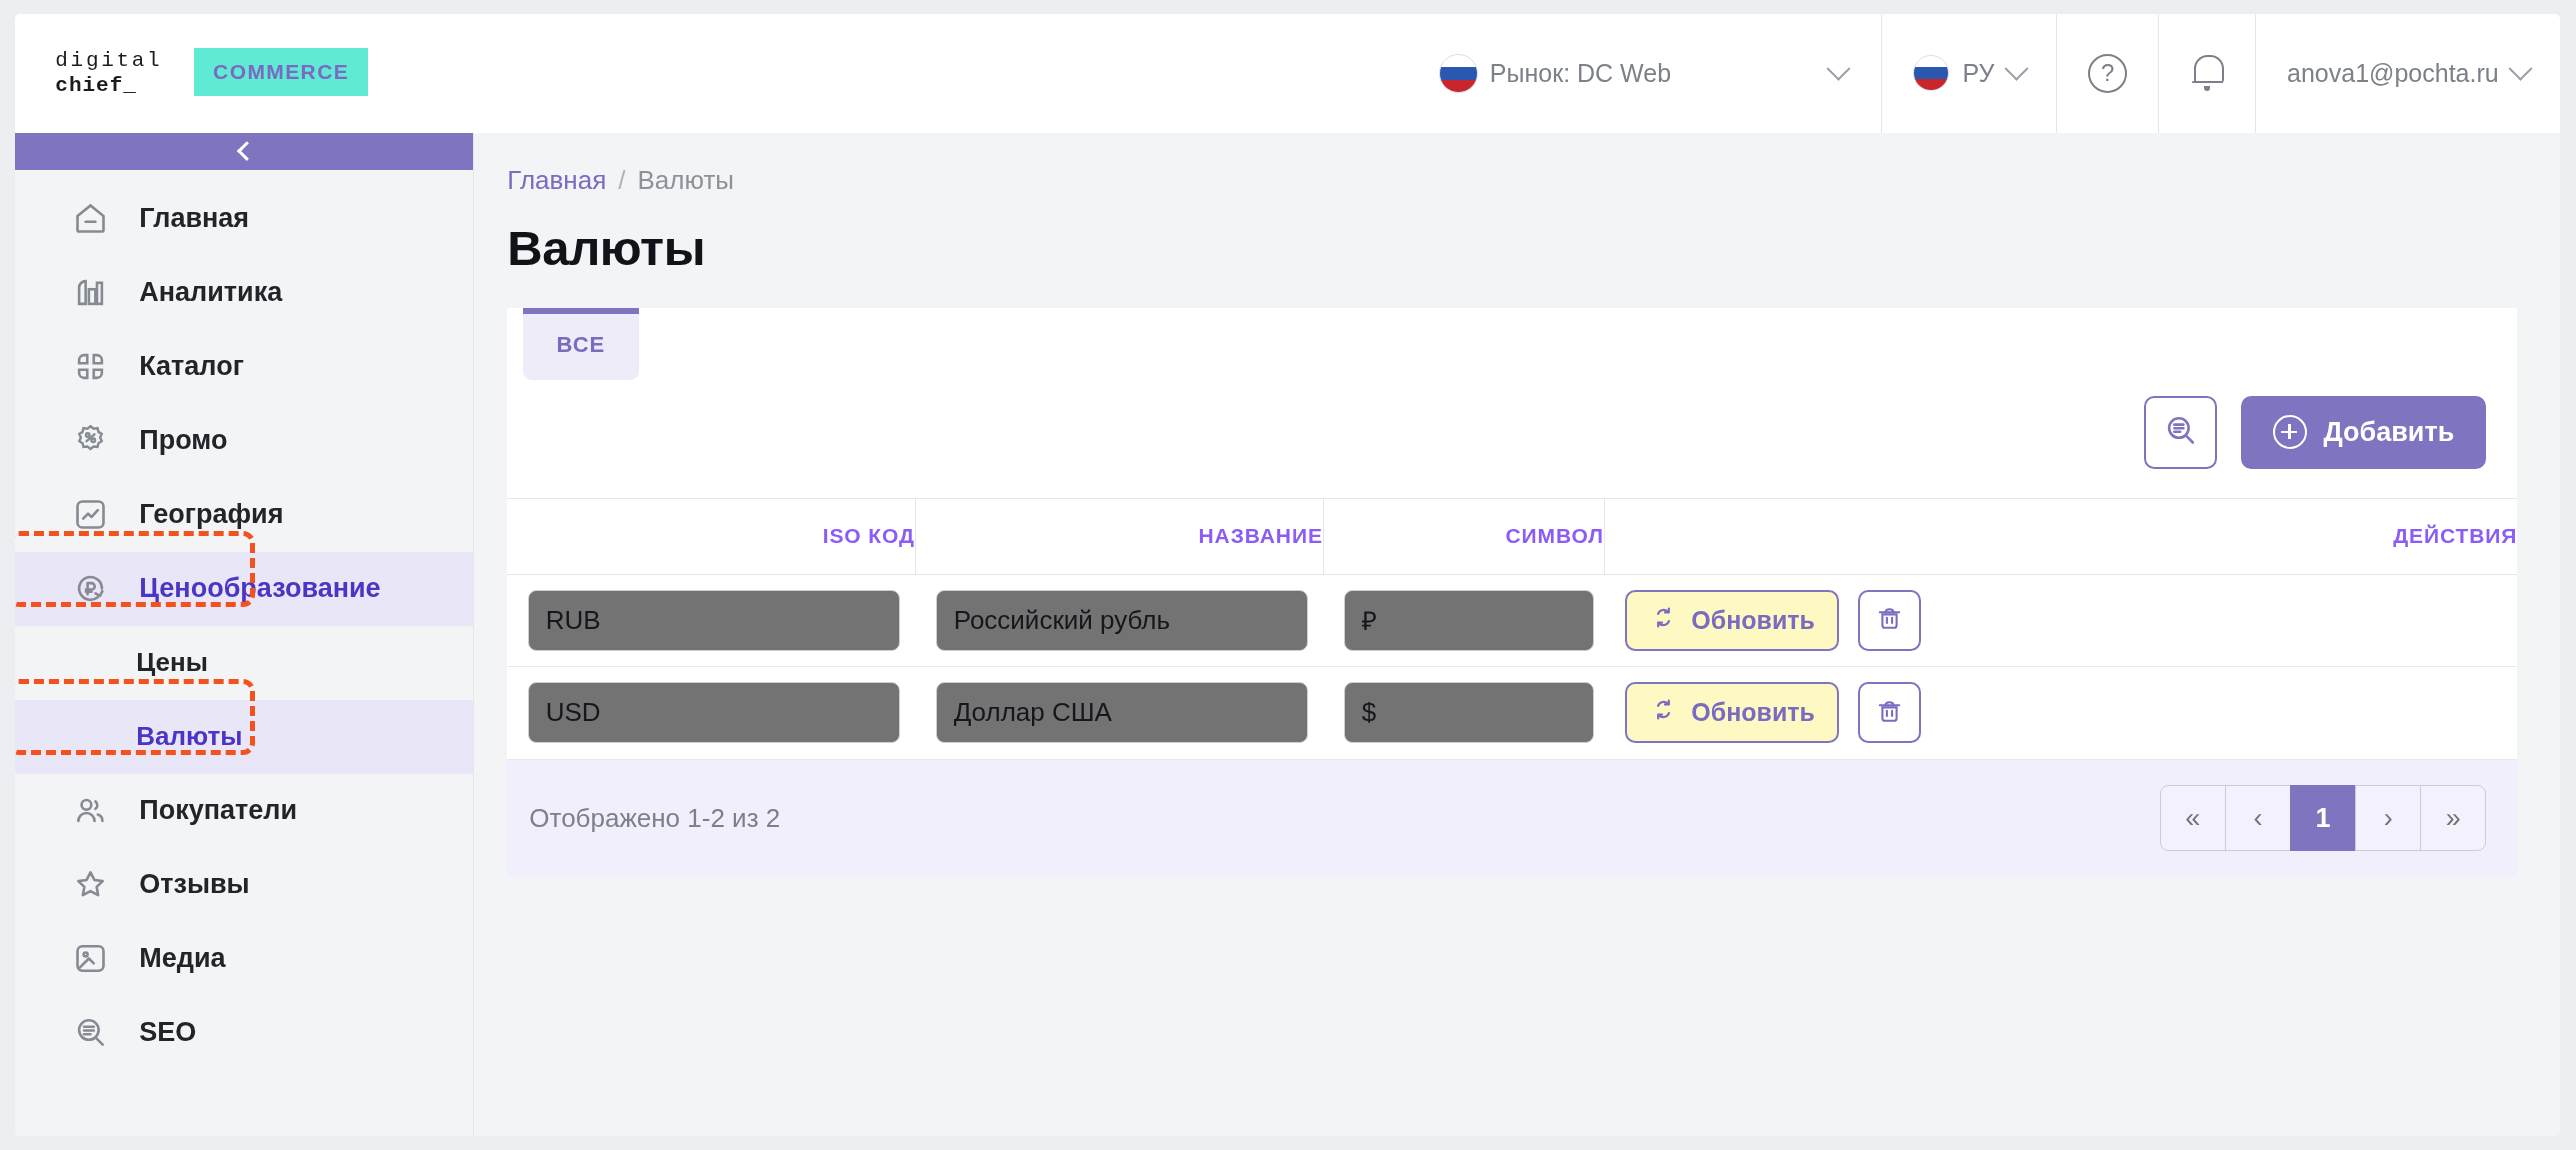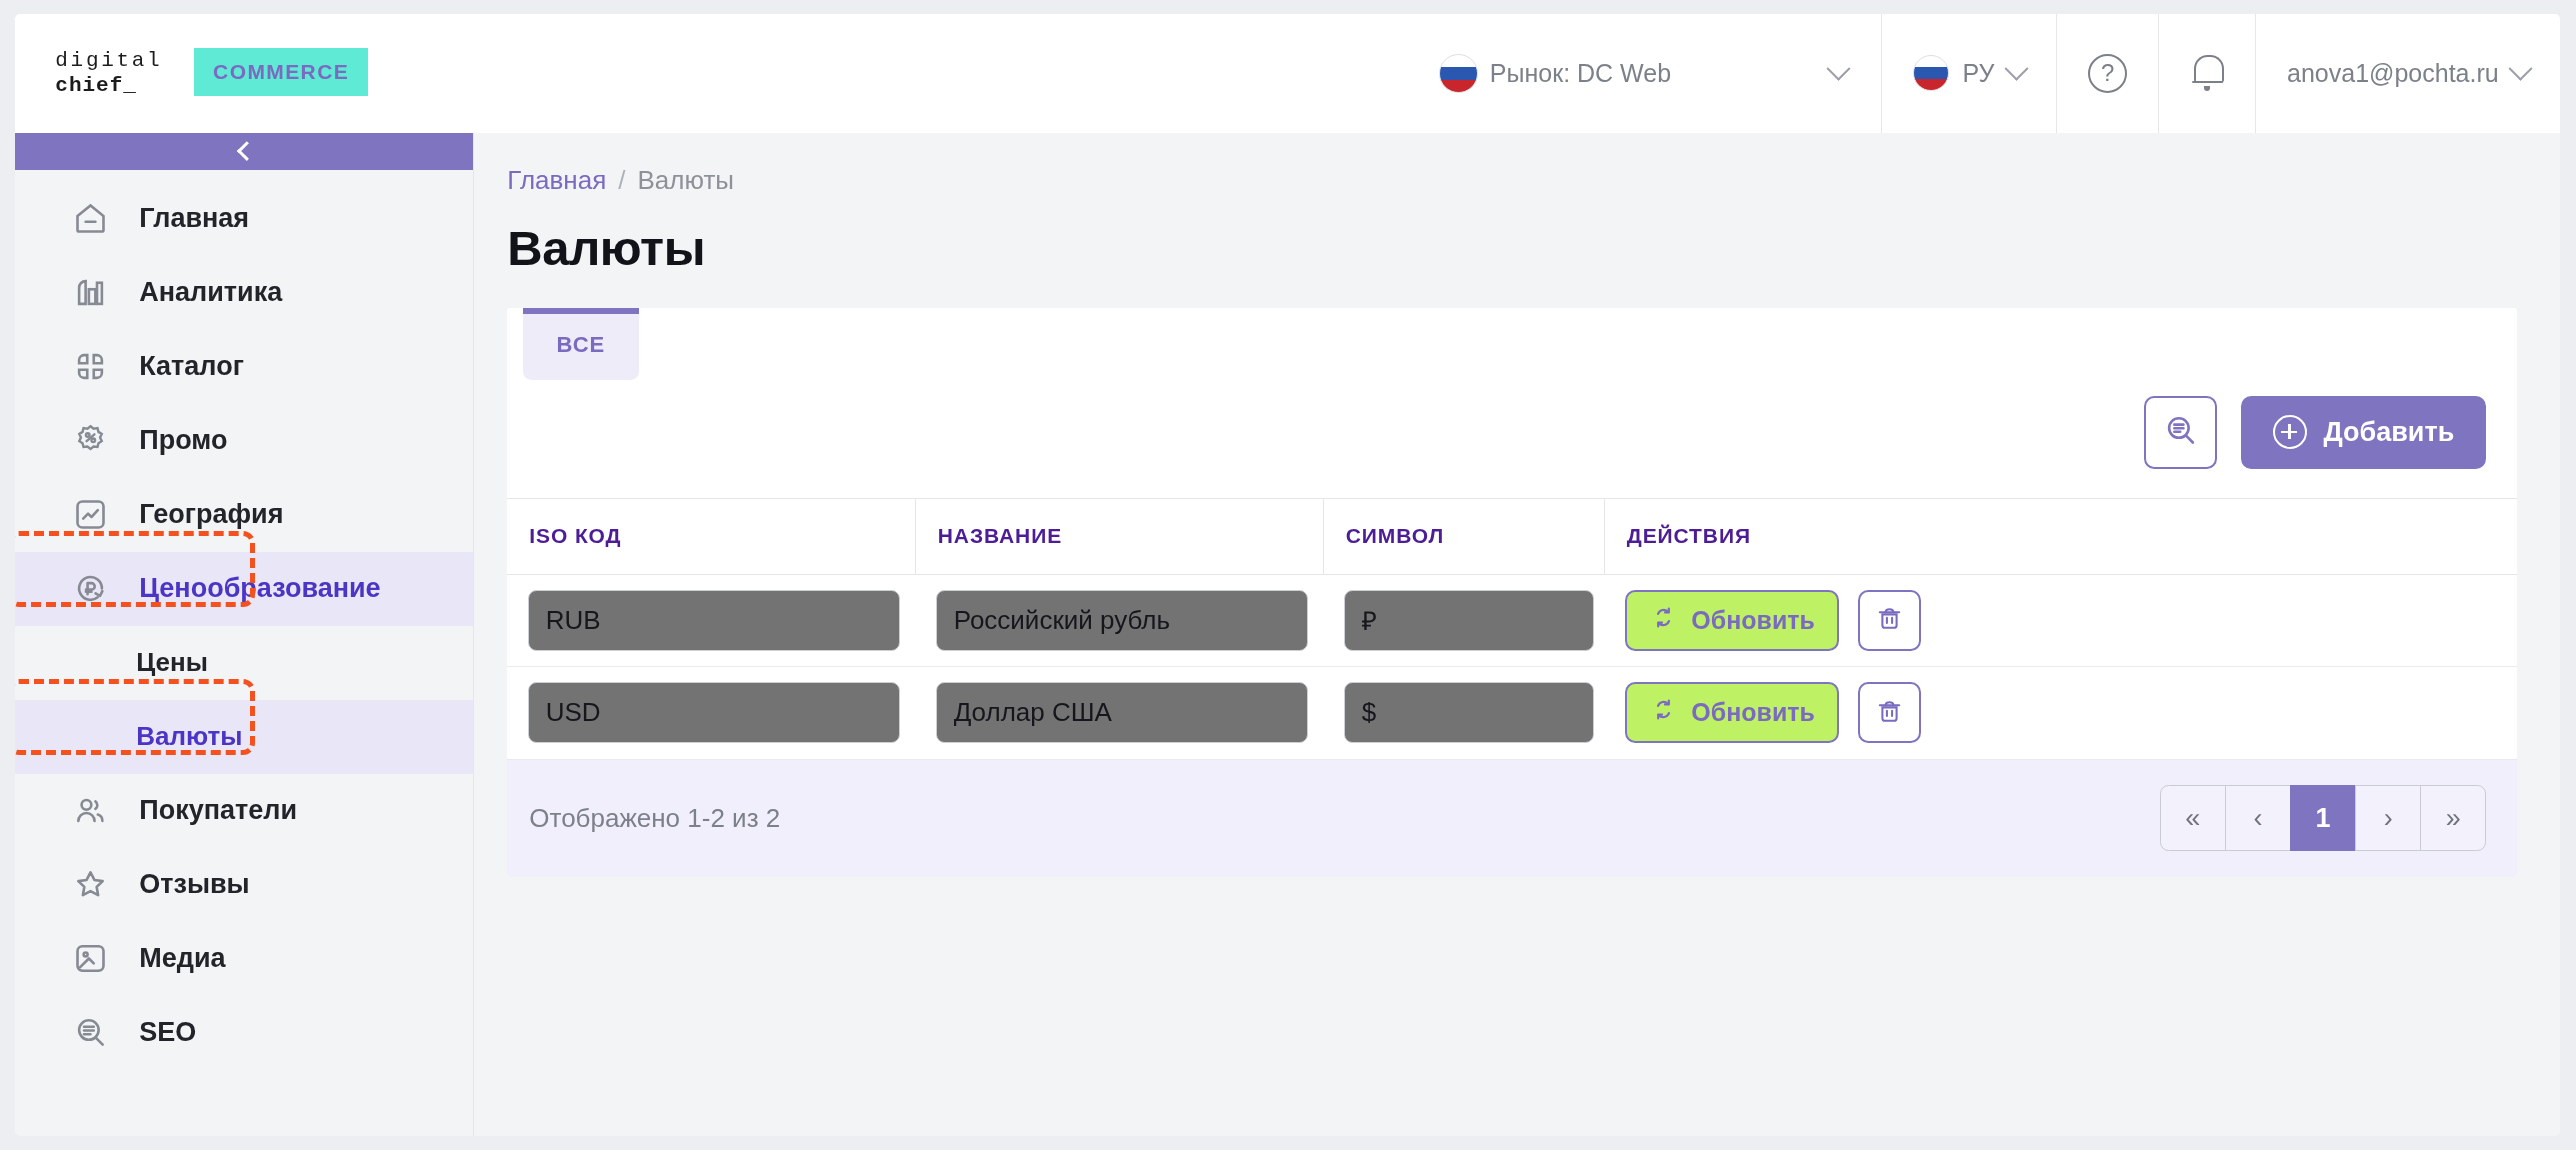--- a/index.html
+++ b/index.html
@@ -176,21 +176,21 @@
     border: 2.6px solid #ffffff; position: relative; flex: none;
   }
   .plus-circ::before, .plus-circ::after {
     content: ""; position: absolute; background: #ffffff;
   }
   .plus-circ::before { left: 6.8px; top: 13.6px; width: 15.3px; height: 2.6px; }
   .plus-circ::after  { left: 13.6px; top: 6.8px; width: 2.6px; height: 15.3px; }
 
   table.grid { width: 100%; border-collapse: collapse; table-layout: fixed; }
   table.grid th {
-    text-align: left; color: #4c1d95;
+    text-align: right; color: #8b5cf6;
     font-size: 21px; font-weight: 700; letter-spacing: 0.9px;
     padding: 25.5px 0 25.5px 22px;
     border-top: 0.9px solid #e4e6ea;
     border-bottom: 0.9px solid #e4e6ea;
     border-right: 0.9px solid #e4e6ea;
   }
   table.grid th:last-child { border-right: none; }
   table.grid td {
     padding: 15.3px 0 15.3px 20.4px;
     border-bottom: 0.9px solid #e8eaee;
@@ -201,21 +201,21 @@
     border: 0.9px solid #ccd0d6; border-radius: 8.5px;
     background: #737373;
     font-size: 26px; color: #15171c;
     padding: 0 17px;
     font-family: "Liberation Sans", sans-serif;
   }
   .actions-cell { display: flex; align-items: center; gap: 18.7px; }
   .refresh-btn {
     height: 61px; padding: 0 22px;
     border: 2.6px solid #7f74c0; border-radius: 10.2px;
-    background: #bef264; color: #7a6ac0;
+    background: #fef9c3; color: #7a6ac0;
     font-size: 25px; font-weight: 700;
     display: flex; align-items: center; gap: 13.6px;
     font-family: "Liberation Sans", sans-serif;
     cursor: pointer;
   }
   .trash-btn {
     width: 63px; height: 61px;
     border: 2.6px solid #7f74c0; border-radius: 10.2px;
     background: #ffffff;
     display: flex; align-items: center; justify-content: center;

